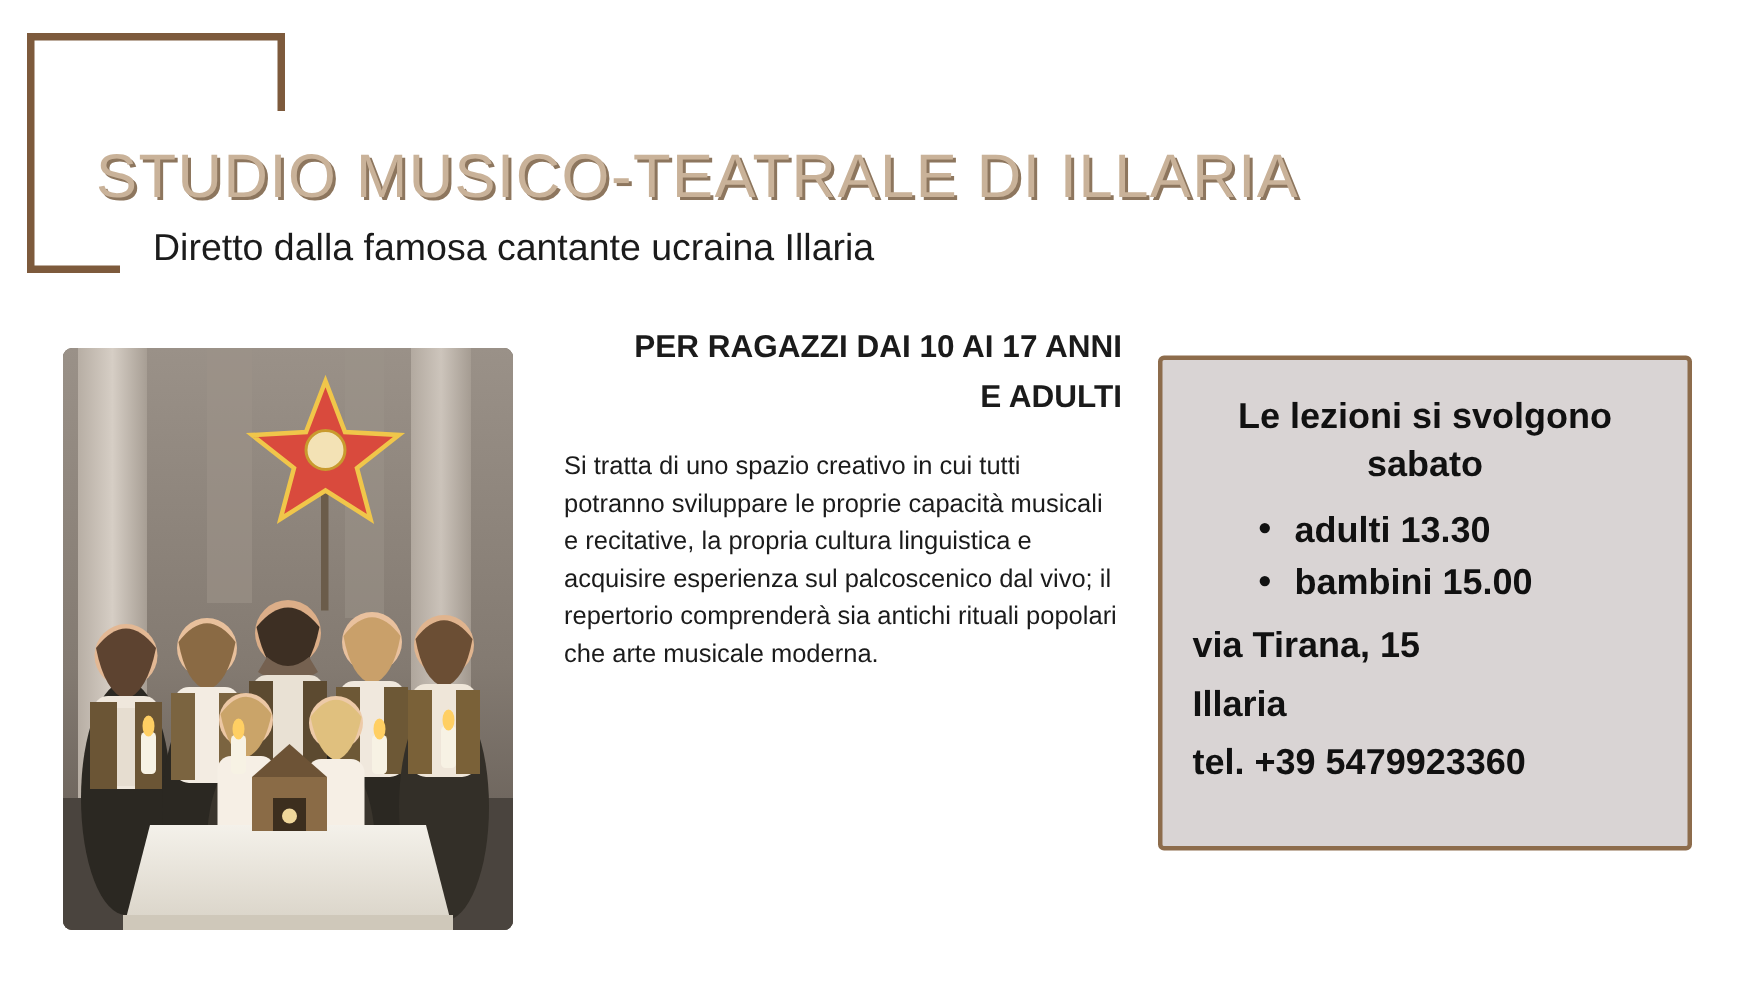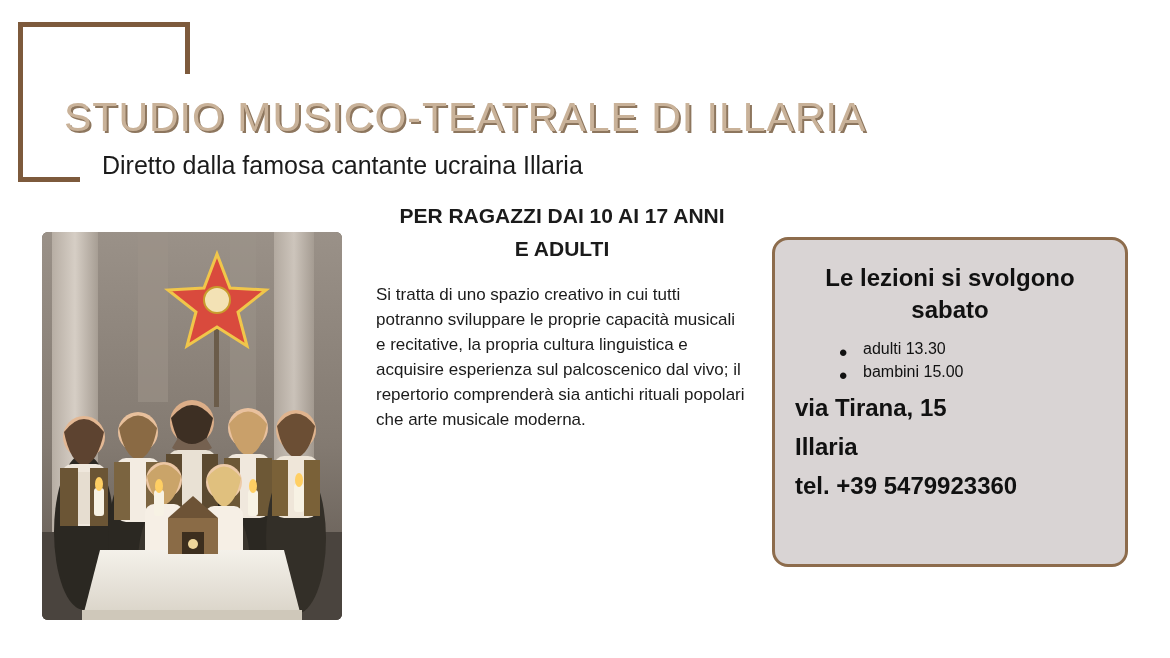--- a/index.html
+++ b/index.html
@@ -82,66 +82,67 @@
   .photo svg { display: block; }
 
   
   .maincol {
     position: absolute;
     left: 376px;
     top: 200px;
     width: 372px;
   }
   .audience {
-    text-align: center;
+    text-align: right;
     font-size: 21px;
     font-weight: bold;
     color: #1b1b1b;
     line-height: 1.55;
-    margin: 0 0 18px 0;
+    margin: 16px 0 18px 0;
   }
   .bodytext {
     font-size: 17px;
     color: #1b1b1b;
     line-height: 1.47;
     margin: 0;
   }
 
   
   .card {
     position: absolute;
     left: 772px;
     top: 237px;
     width: 356px;
     height: 330px;
     background: #d9d4d4;
     border: 3px solid #8d6c4c;
-    border-radius: 16px;
+    border-radius: 4px;
     box-sizing: border-box;
     padding: 22px 20px 10px 20px;
   }
   .card-title {
     text-align: center;
     font-size: 24px;
     font-weight: bold;
     color: #111;
     line-height: 1.35;
     margin: 0 0 10px 0;
   }
   .card-list {
     margin: 0 0 8px 40px;
     padding: 0;
     list-style: none;
   }
   .card-list li {
-    font-size: 16px;
+    font-size: 24px;
     color: #111;
     line-height: 1.45;
     position: relative;
     padding-left: 28px;
+    font-weight: bold;
   }
   .card-list li::before {
     content: "\2022";
     position: absolute;
     left: 4px;
     top: -1px;
     font-size: 24px;
   }
   .card-addr {
     text-align: left;

